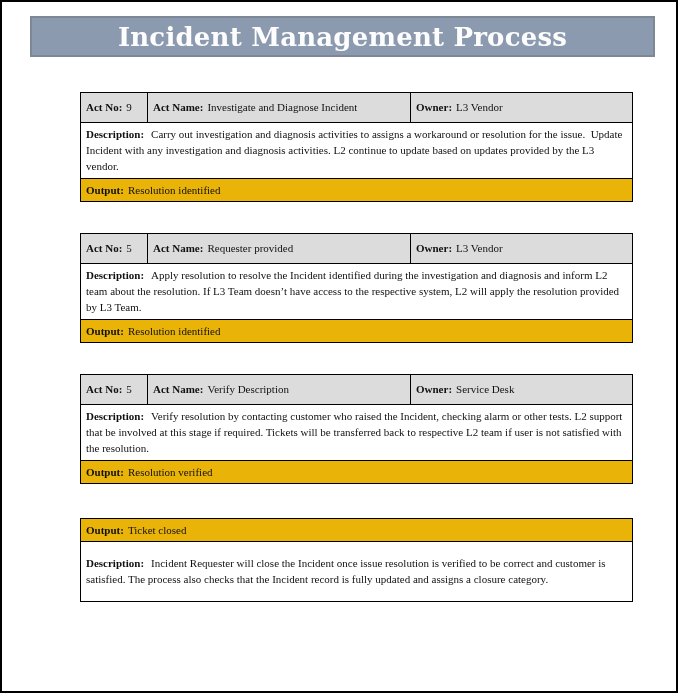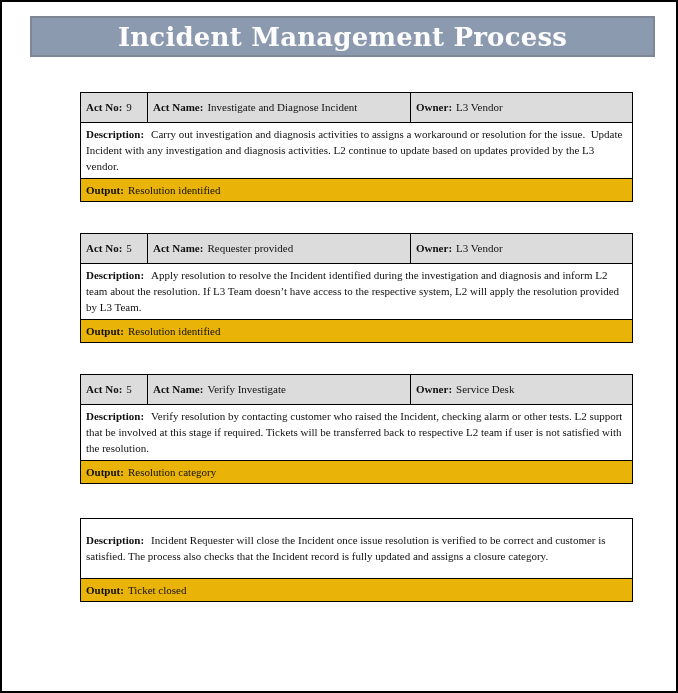--- a/index.html
+++ b/index.html
@@ -145,41 +145,41 @@
 
   <table class="act-table" style="top:372px">
     <colgroup>
         <col class="c1">
         <col class="c2">
         <col class="c3">
       </colgroup>
     <tbody>
       <tr class="hdr">
         <td><span class="lbl">Act No:</span><span class="v">5</span></td>
-        <td><span class="lbl">Act Name:</span><span class="v">Verify Investigate</span></td>
+        <td><span class="lbl">Act Name:</span><span class="v">Verify Description</span></td>
         <td><span class="lbl">Owner:</span><span class="v">Service Desk</span></td>
       </tr>
       <tr>
         <td class="desc" colspan="3"><span class="lbl-wide">Description:</span><span class="v">Verify resolution by contacting customer who raised the Incident, checking alarm or other tests. L2 support that be involved at this stage if required. Tickets will be transferred back to respective L2 team if user is not satisfied with the resolution.</span></td>
       </tr>
       <tr>
-        <td class="out" colspan="3"><span class="lbl">Output:</span><span class="v">Resolution category</span></td>
+        <td class="out" colspan="3"><span class="lbl">Output:</span><span class="v">Resolution verified</span></td>
       </tr>
     </tbody>
   </table>
 
   <table class="act-table" style="top:516px">
     <colgroup>
         <col class="c1">
         <col class="c2">
         <col class="c3">
       </colgroup>
     <tbody>
       <tr>
-        <td class="desc tall" colspan="3"><span class="lbl-wide">Description:</span><span class="v">Incident Requester will close the Incident once issue resolution is verified to be correct and customer is satisfied. The process also checks that the Incident record is fully updated and assigns a closure category.</span></td>
+        <td class="out" colspan="3"><span class="lbl">Output:</span><span class="v">Ticket closed</span></td>
       </tr>
       <tr>
-        <td class="out" colspan="3"><span class="lbl">Output:</span><span class="v">Ticket closed</span></td>
+        <td class="desc tall" colspan="3"><span class="lbl-wide">Description:</span><span class="v">Incident Requester will close the Incident once issue resolution is verified to be correct and customer is satisfied. The process also checks that the Incident record is fully updated and assigns a closure category.</span></td>
       </tr>
     </tbody>
   </table>
 
 </div>
 
 </body></html>

